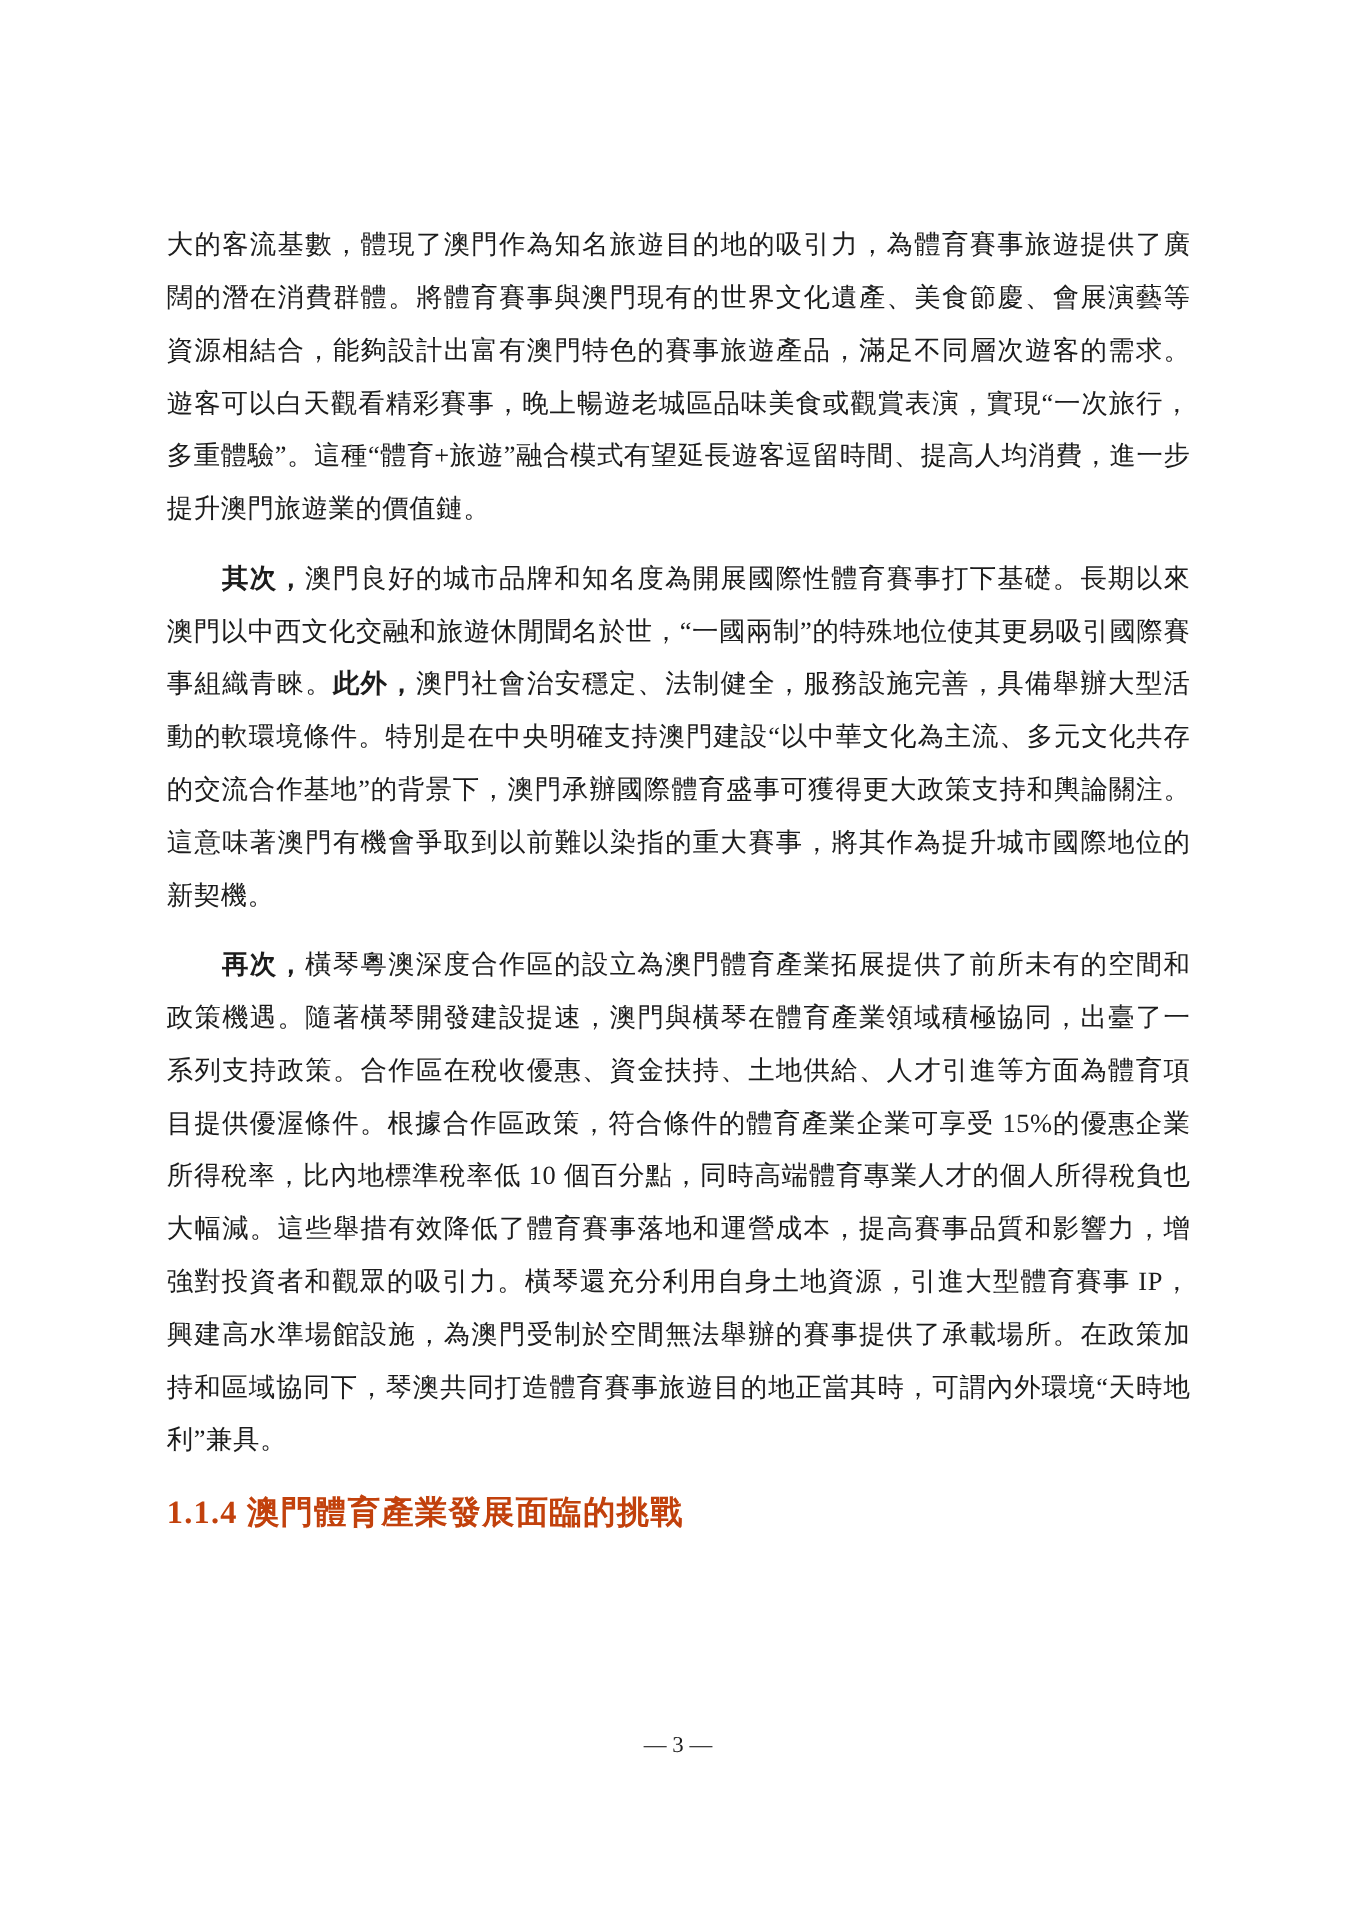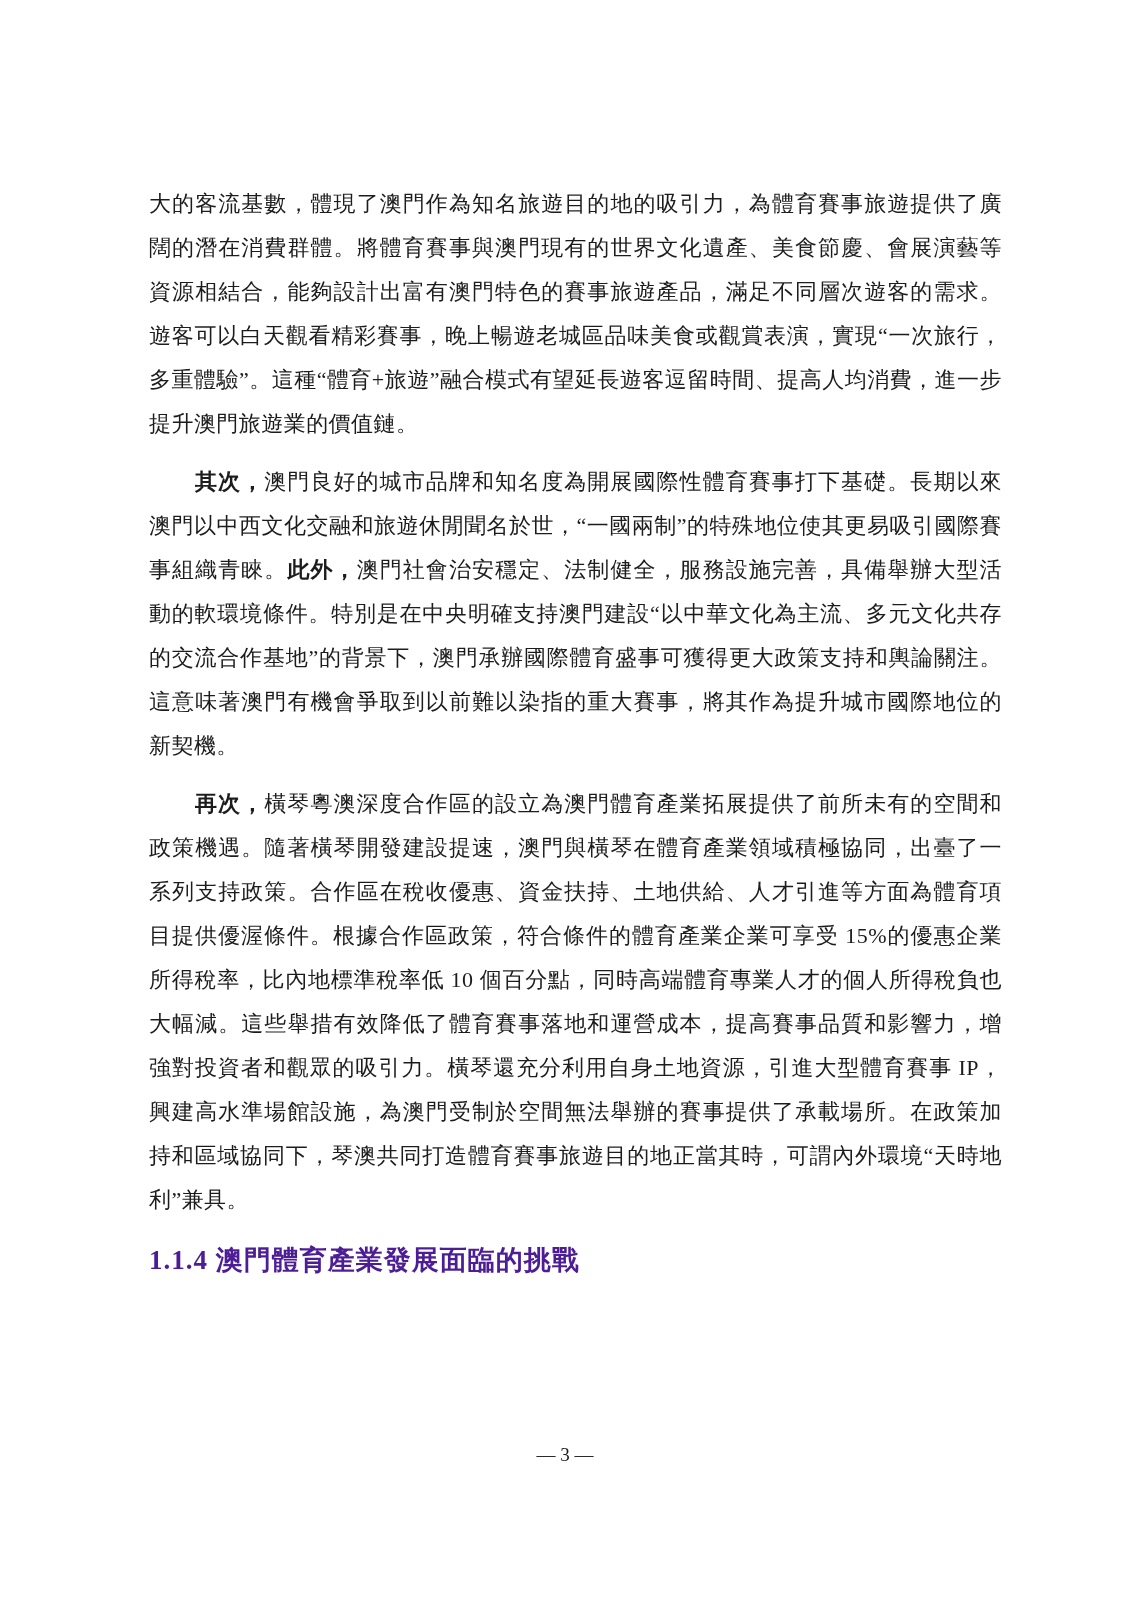--- a/index.html
+++ b/index.html
@@ -11,21 +11,21 @@
     position: relative;
     width: 1130px;
     height: 1600px;
     background: #ffffff;
     font-family: "Liberation Serif", "DejaVu Serif", serif;
     color: #1c1c1c;
     overflow: hidden;
   }
   .content {
     position: absolute;
-    left: 149px;
+    left: 139px;
     top: 182px;
     width: 853px;
   }
   .para {
     margin: 0 0 14px 0;
     font-size: 22px;
     line-height: 44px;
     letter-spacing: 0.45px;
     text-align: justify;
     text-justify: inter-ideograph;
@@ -35,21 +35,21 @@
   }
   .para .bold {
     font-weight: 700;
   }
   .heading {
     margin: 16px 0 14px 0;
     font-size: 27px;
     line-height: 44px;
     font-weight: 700;
     letter-spacing: 1px;
-    color: #4c1d95;
+    color: #c2410c;
   }
   .footer {
     position: absolute;
     left: 0;
     top: 1440px;
     width: 100%;
     text-align: center;
     font-size: 19px;
     line-height: 30px;
     color: #1c1c1c;

